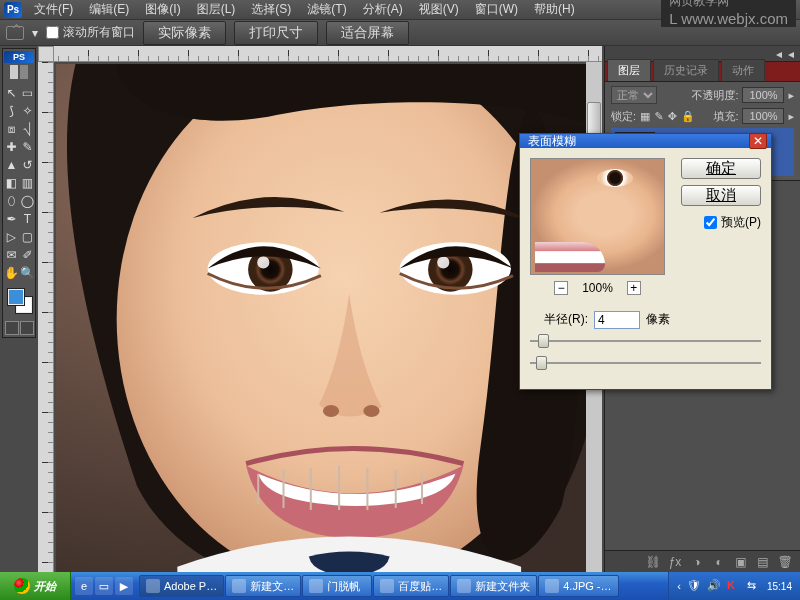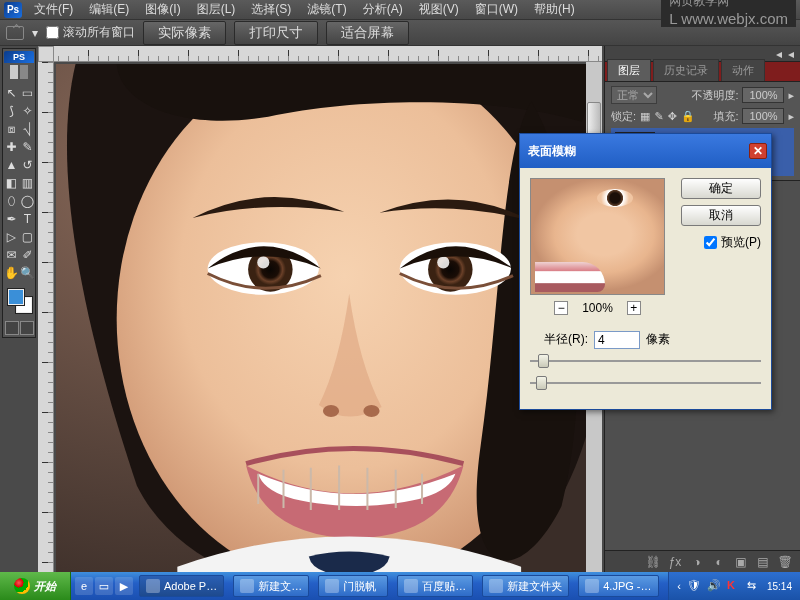--- a/index.html
+++ b/index.html
@@ -56,47 +56,47 @@
 .optrow{display:flex;align-items:center;gap:4px;margin-bottom:4px;}
 .optrow select,.numbox{background:#666;color:#ccc;border:1px solid #333;font-size:11px;padding:1px;}
 .numbox{width:42px;text-align:center;}
 .thumb{width:40px;height:40px;background:radial-gradient(circle at 40% 45%,#f3c8a6,#b67a58);border:1px solid #222;float:left;margin-right:6px;}
 .layern{font-size:11px;padding-top:4px;}
 .dockfoot{margin-top:auto;height:22px;background:#444;border-top:1px solid #222;display:flex;align-items:center;justify-content:flex-end;gap:8px;padding:0 8px;}
 .dockfoot span{width:14px;height:14px;display:inline-flex;align-items:center;justify-content:center;color:#aaa;}
 
 
 .dialog{position:absolute;left:519px;top:133px;width:253px;background:#eee;border:1px solid #1b4a9a;box-shadow:2px 2px 6px rgba(0,0,0,.5);z-index:50;font-size:12px;}
-.dlg-title{height:34px;background:linear-gradient(#3a79e0,#205ec4);color:#fff;display:flex;align-items:center;padding:0 4px 0 8px;font-weight:bold;}
+.dlg-title{height:14px;background:linear-gradient(#3a79e0,#205ec4);color:#fff;display:flex;align-items:center;padding:0 4px 0 8px;font-weight:normal;}
 .dlg-title .x{margin-left:auto;width:18px;height:16px;background:#d04030;color:#fff;display:flex;align-items:center;justify-content:center;border:1px solid #8a2010;border-radius:2px;cursor:pointer;font-family:Arial;}
 .dlg-body{display:flex;padding:10px;gap:10px;background:#ece9d8;}
 .preview{width:135px;}
 .pv-img{width:135px;height:117px;border:1px solid #888;background:radial-gradient(ellipse 90px 70px at 55% 48%,#f1c6a3 30%,#e8b58e 55%,#c59070 80%);position:relative;overflow:hidden;}
 .pv-eye{position:absolute;width:36px;height:18px;background:radial-gradient(circle at 50% 50%,#1a0e08 25%,#5a3a25 38%,#fff 42%,#f1c6a3 70%);border-radius:50%;}
 .pv-teeth{position:absolute;left:4px;bottom:2px;width:70px;height:30px;background:linear-gradient(#efd2d2,#d97f87 30%,#fff 32%,#fff 70%,#a85a5f 72%);border-radius:0 30px 10px 0;}
 .zoomrow{display:flex;align-items:center;justify-content:center;gap:14px;margin-top:6px;}
 .zoombtn{width:14px;height:14px;border:1px solid #888;display:flex;align-items:center;justify-content:center;cursor:pointer;background:#fff;font-size:12px;line-height:1;}
 .ctrlcol{flex:1;display:flex;flex-direction:column;gap:6px;}
-.dbtn{width:80px;height:21px;background:linear-gradient(#fefefe,#d8d8d0);border:1px solid #7a7a7a;border-radius:3px;cursor:pointer;font-size:12px;align-self:flex-end;}
+.dbtn{width:80px;height:21px;background:linear-gradient(#fefefe,#d8d8d0);border:1px solid #7a7a7a;border-radius:3px;cursor:pointer;font-size:15px;align-self:flex-end;text-decoration:underline;}
 .cbx{display:flex;align-items:center;gap:4px;justify-content:flex-end;margin-top:2px;}
 .sliders{padding:6px 10px 12px;background:#ece9d8;}
 .srow{display:flex;align-items:flex-start;gap:6px;margin-bottom:4px;}
 .srow .lbl{width:58px;text-align:right;}
 .srow input[type=text]{width:46px;border:1px solid #7a9ac7;padding:1px 3px;font-size:12px;}
 .slider{position:relative;height:16px;margin-bottom:6px;}
 .track{position:absolute;left:0;right:0;top:7px;height:2px;background:#999;}
 .thumb-s{position:absolute;top:1px;width:11px;height:14px;background:linear-gradient(#f4f4e8,#c9c9b8);border:1px solid #7a7a7a;border-radius:2px;cursor:pointer;}
 
 
 .taskbar{position:absolute;left:0;right:0;bottom:0;height:28px;background:linear-gradient(#3f8fdd,#245fc6 40%,#1a4fb0);display:flex;align-items:center;color:#fff;font-size:11px;z-index:60;}
 .start{height:100%;background:linear-gradient(#5fb94a,#2a8a1a);padding:0 14px;display:flex;align-items:center;gap:4px;font-weight:bold;font-style:italic;border-right:1px solid #1a6f0d;}
 .start .orb{width:16px;height:16px;border-radius:50%;background:radial-gradient(circle at 30% 30%,#f55,#d00000 30%,#0a0 30% 60%,#fb0 60% 80%,#25f 80%);}
 .ql{display:flex;gap:2px;padding:0 4px;}
 .ql span{width:18px;height:18px;background:rgba(255,255,255,.15);border-radius:2px;display:flex;align-items:center;justify-content:center;}
-.tasks{display:flex;flex:1;gap:9px;padding:0 2px;overflow:hidden;}
+.tasks{display:flex;flex:1;gap:1px;padding:0 2px;overflow:hidden;}
 .task{height:22px;background:linear-gradient(#5a9ae2,#2e6bc8);border:1px solid #1a4a9a;border-radius:2px;padding:0 6px;display:flex;align-items:center;gap:4px;min-width:70px;cursor:pointer;white-space:nowrap;overflow:hidden;}
 .task.active{background:linear-gradient(#2a5fb4,#1e4a8e);}
 .task .ic{width:14px;height:14px;background:rgba(255,255,255,.3);border-radius:2px;}
 .tray{margin-left:auto;background:linear-gradient(#2d6fd0,#1a52a8);height:100%;display:flex;align-items:center;gap:6px;padding:0 8px;border-left:1px solid #1a4a9a;}
 .tray .ti{width:14px;height:14px;}
 .clock{font-size:10px;}
 
 
 .sb-v{position:absolute;right:198px;top:62px;bottom:28px;width:16px;background:#c8c8c8;z-index:5;}
 .sb-v .bar{position:absolute;left:1px;right:1px;top:40px;height:160px;background:linear-gradient(90deg,#eee,#bbb);border:1px solid #888;border-radius:2px;}

